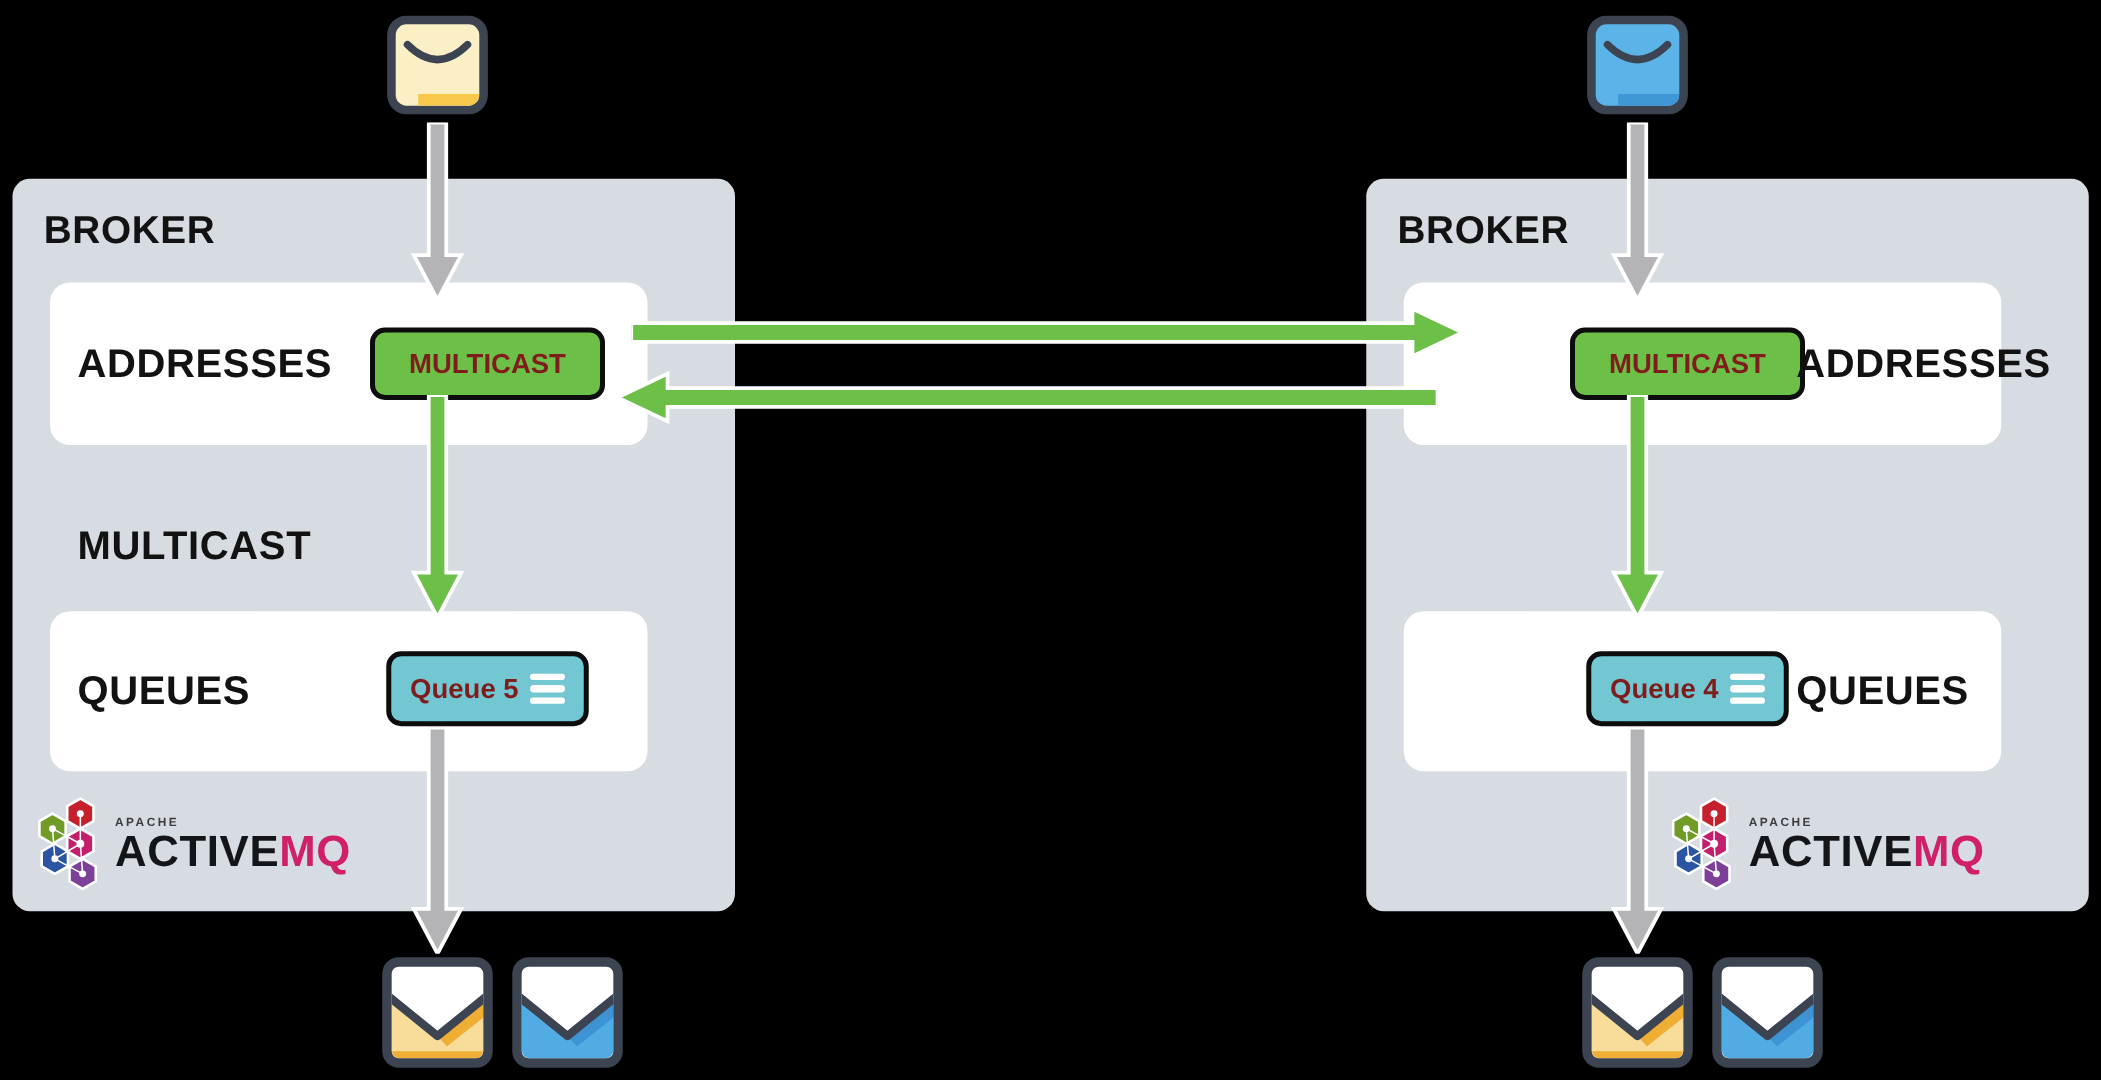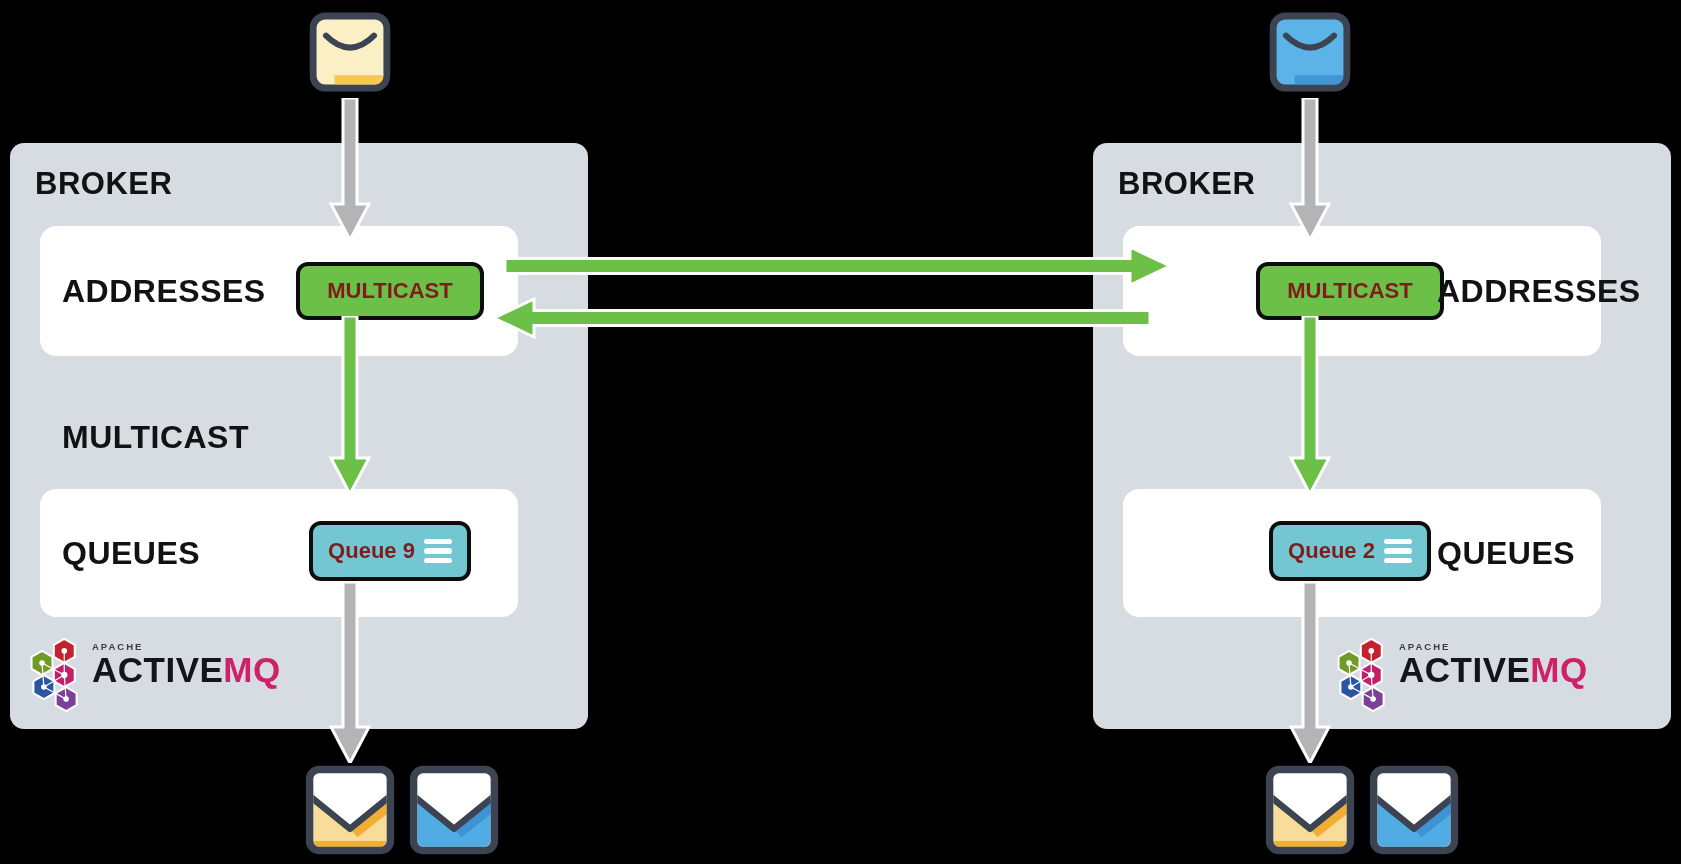--- a/index.html
+++ b/index.html
@@ -26,21 +26,21 @@
   }
   .badge{
     position:absolute;display:flex;align-items:center;justify-content:center;gap:9px;
     border:4px solid #0d0d0d;border-radius:12px;box-sizing:border-box;
     font-size:22px;font-weight:700;color:#7f1d1d;white-space:nowrap;margin-left:40px;
   }
   .badge.multicast{width:188px;height:58px;background:var(--green);}
   .badge.queue{width:162px;height:60px;background:var(--teal);}
   .qicon{display:flex;flex-direction:column;gap:4px;}
   .qicon i{display:block;width:28px;height:5.5px;border-radius:3px;background:#fff;}
-  .logo{position:absolute;display:flex;align-items:flex-start;gap:10px;}
+  .logo{position:absolute;display:flex;align-items:center;gap:10px;}
   .logo-text{margin-top:4px;}
   .logo-apache{font-size:9.5px;font-weight:700;letter-spacing:2px;color:#3c3c3c;}
   .logo-brand{font-size:35px;font-weight:800;letter-spacing:.5px;line-height:1.05;}
   .logo-brand .active{color:var(--text_dark);}
   .logo-brand .mq{color:var(--logo_pink);}
   svg{display:block;}
 </style>
 </head>
 <body>
 
@@ -53,40 +53,40 @@
   <span class="section-label" style="left:62px;top:291px;">ADDRESSES</span>
   <div class="badge multicast" style="left:256px;top:262px;">
     <span>MULTICAST</span>
   </div>
 
   <span class="section-label" style="left:62px;top:437px;">MULTICAST</span>
 
   <div class="panel queues" style="left:40px;top:489px;"></div>
   <span class="section-label" style="left:62px;top:553px;">QUEUES</span>
   <div class="badge queue" style="left:269px;top:521px;">
-    <span>Queue 9</span>
+    <span>Queue 5</span>
     <span class="qicon">
         <i></i>
         <i></i>
         <i></i>
       </span>
   </div>
 
   <div class="broker" style="left:1093px;top:143px;"></div>
   <div class="broker-title" style="left:1118px;top:166px;">BROKER</div>
 
   <div class="panel" style="left:1123px;top:226px;"></div>
   <div class="badge multicast" style="left:1216px;top:262px;">
     <span>MULTICAST</span>
   </div>
   <span class="section-label" style="left:1437px;top:291px;">ADDRESSES</span>
 
   <div class="panel queues" style="left:1123px;top:489px;"></div>
   <div class="badge queue" style="left:1229px;top:521px;">
-    <span>Queue 2</span>
+    <span>Queue 4</span>
     <span class="qicon">
         <i></i>
         <i></i>
         <i></i>
       </span>
   </div>
   <span class="section-label" style="left:1437px;top:553px;">QUEUES</span>
 
   <div class="abs" style="left:307px;top:10px;">
     <svg width="86" height="84" viewBox="0 0 100 98">

